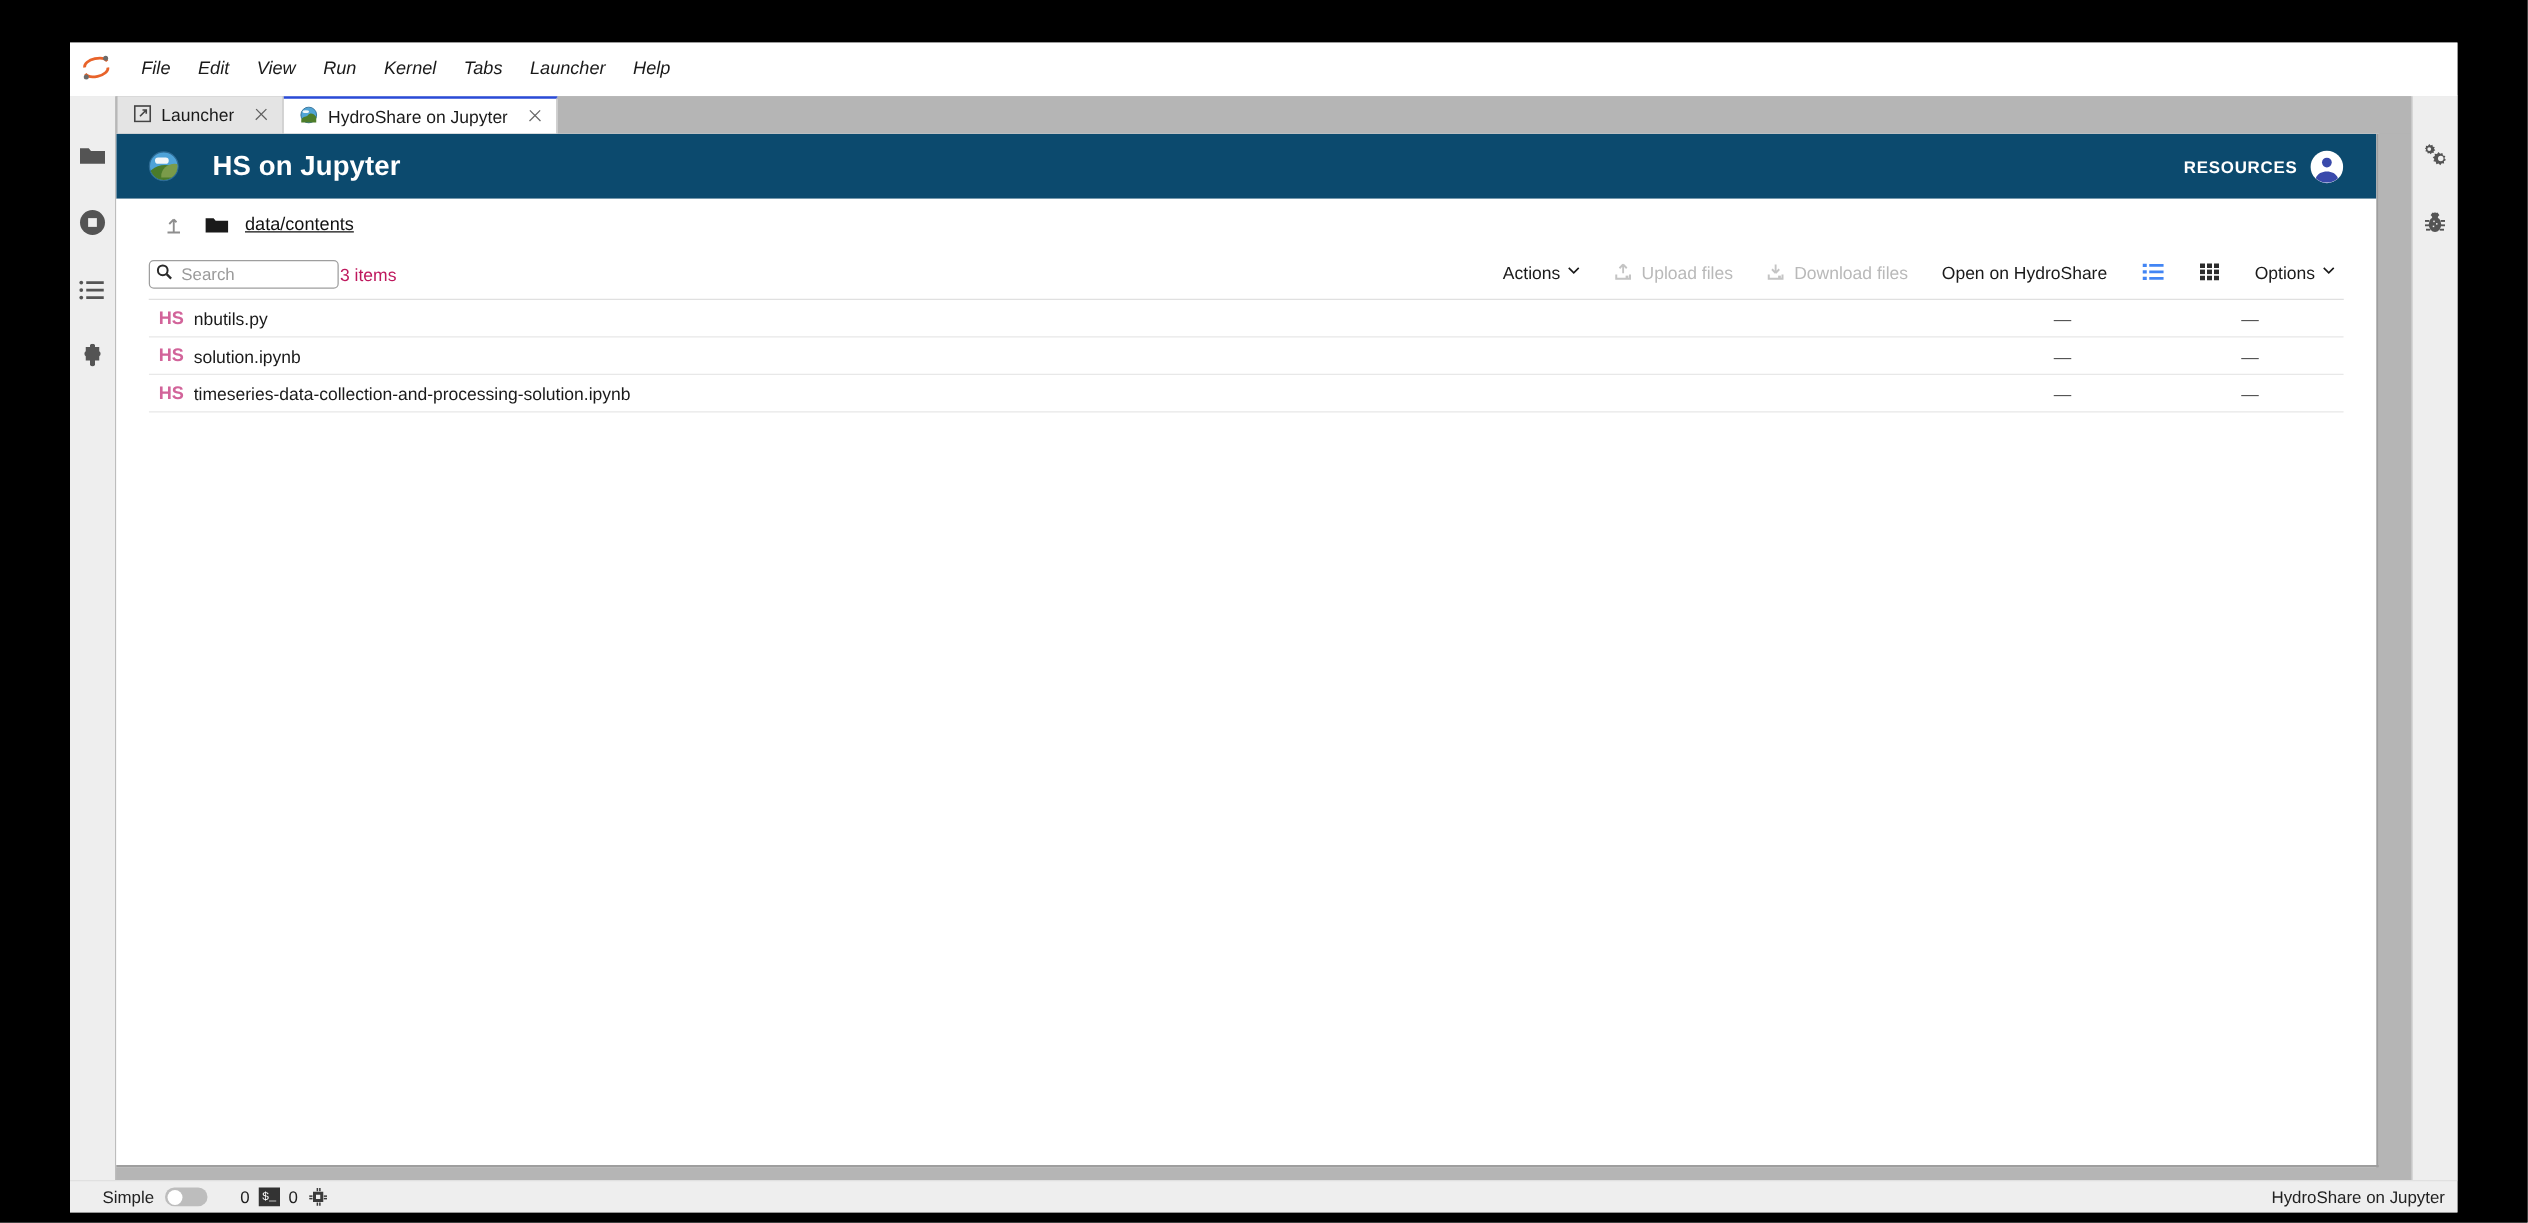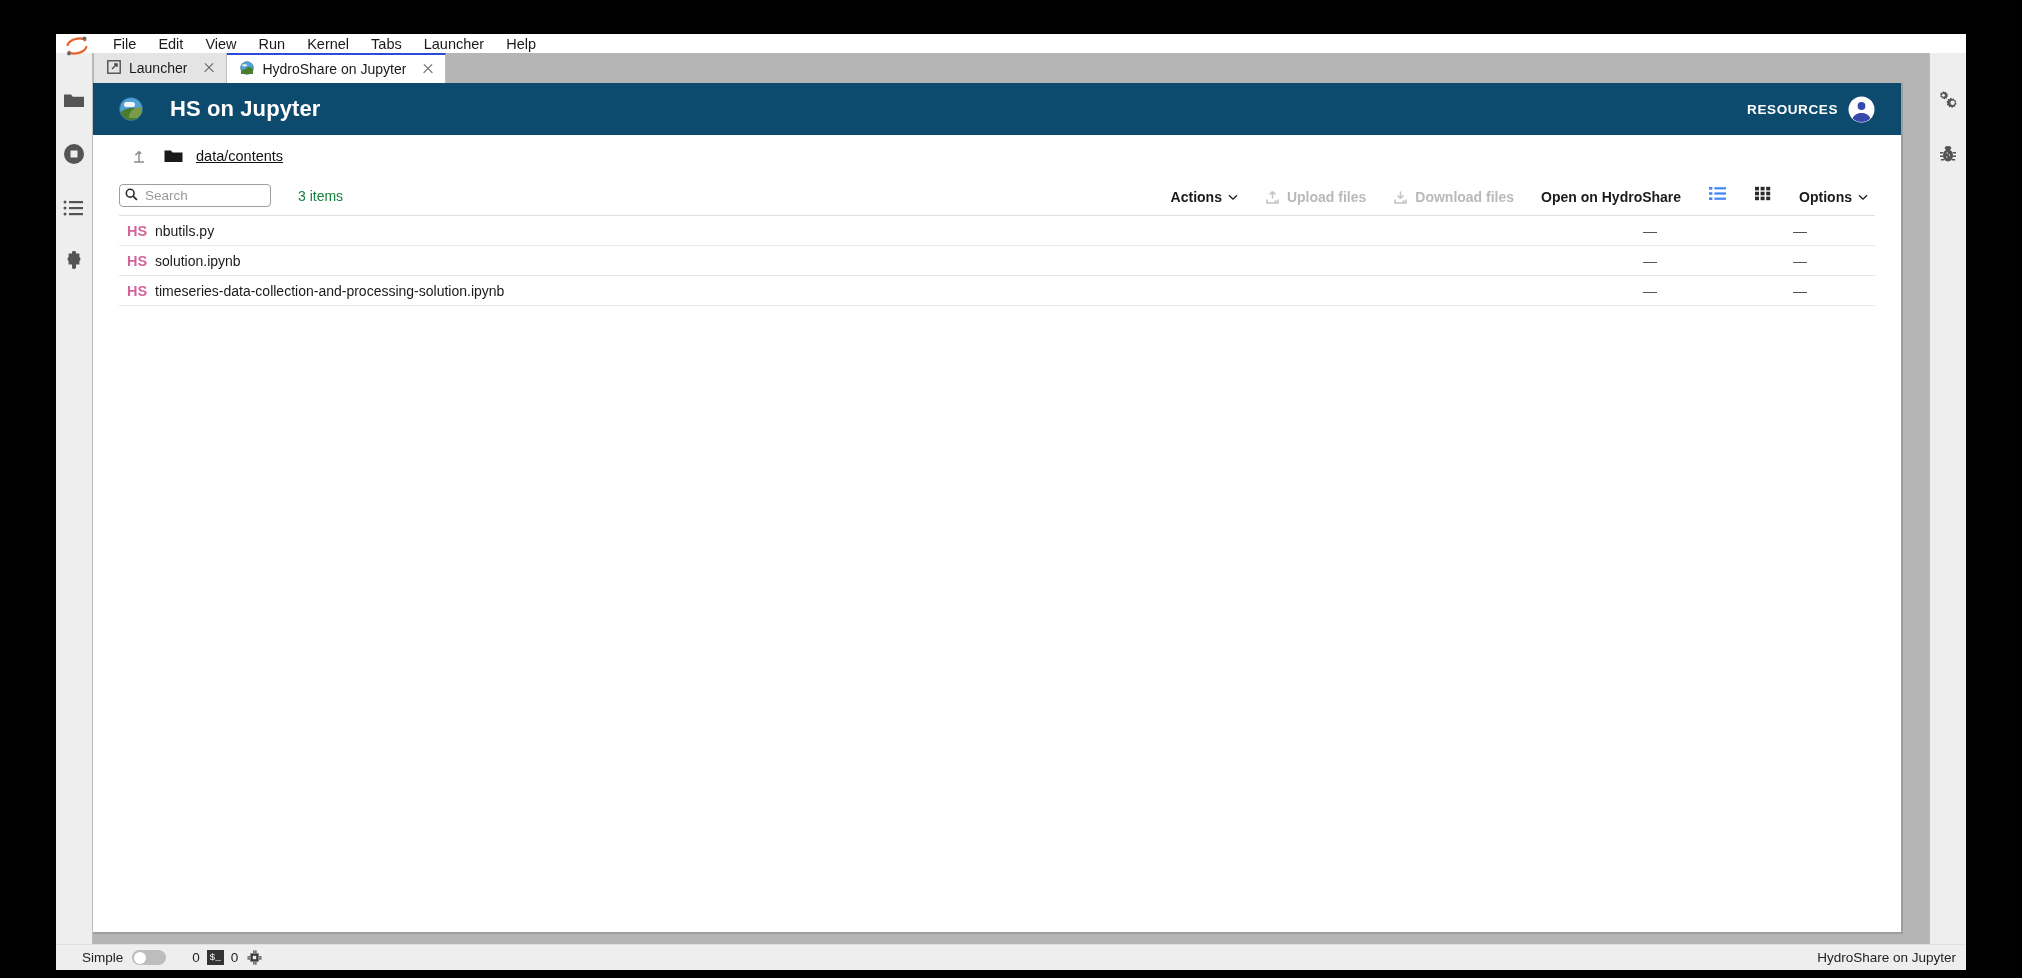--- a/index.html
+++ b/index.html
@@ -17,27 +17,28 @@
     left: 56px; top: 34px;
     width: 1910px; height: 936px;
     background: #f0f0f0;
     display: flex;
     flex-direction: column;
     overflow: hidden;
   }
 
   
   #menu-bar {
-    height: 19px;
+    height: 43px;
     background: #ffffff;
     display: flex;
-    align-items: flex-start;
+    align-items: center;
     padding-left: 6px;
     flex: 0 0 auto;
     border-bottom: 1px solid #ffffff;
+    font-style: italic;
   }
   #jupyter-logo {
     width: 30px; height: 26px;
     position: relative;
     margin-right: 10px;
     flex: 0 0 auto;
   }
   .menu-item {
     font-size: 14.5px;
     color: #1a1a1a;
@@ -259,30 +260,29 @@
     font-size: 13.5px;
     font-family: "Liberation Sans", sans-serif;
     color: #222;
     width: 100%;
     margin-left: 5px;
     background: transparent;
   }
   #search-input::placeholder { color: #9a9a9a; }
   #item-count {
     font-size: 14px;
-    color: #15803d;
-    margin-left: 27px;
+    color: #be185d;
+    margin-left: 1px;
     white-space: nowrap;
   }
   #toolbar-right {
     margin-left: auto;
     display: flex;
-    align-items: flex-end;
+    align-items: flex-start;
     gap: 13px;
-    font-weight: bold;
   }
   .tb-btn {
     display: flex; align-items: center;
     font-size: 14px;
     color: #1a1a1a;
     cursor: pointer;
     padding: 3px 7px;
     white-space: nowrap;
   }
   .tb-btn.disabled { color: #b9b9b9; cursor: default; }

